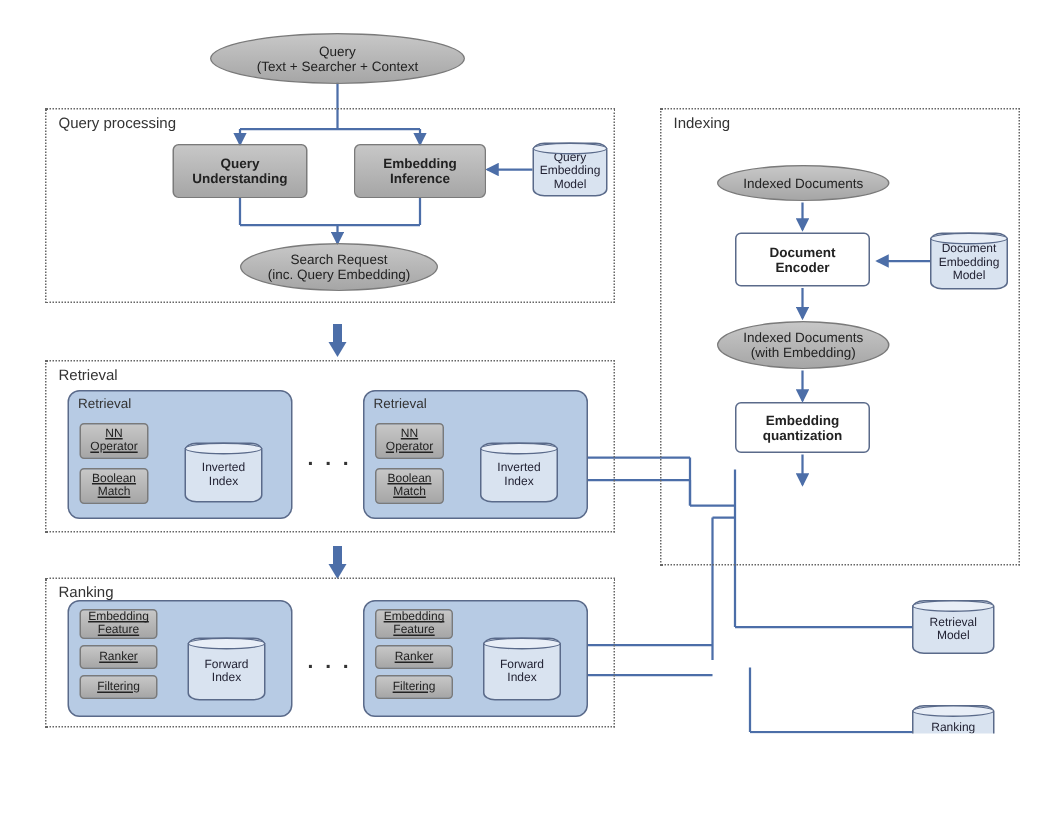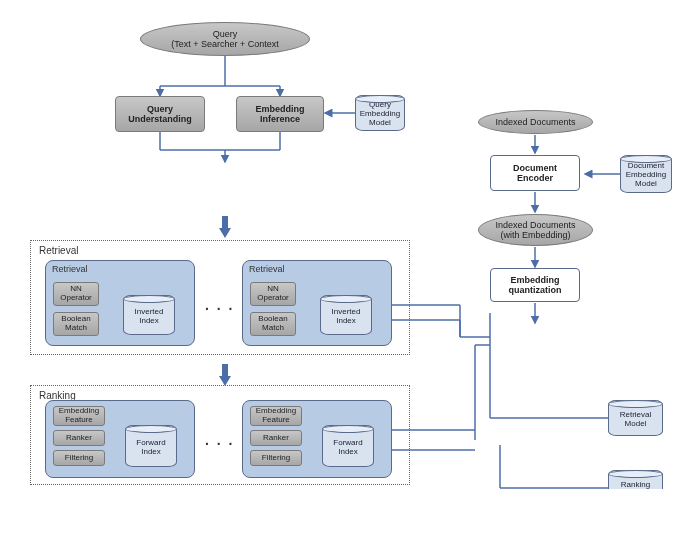--- a/index.html
+++ b/index.html
@@ -39,21 +39,21 @@
     border-radius:8px; box-sizing:border-box;
   }
   .panel-label {
     position:absolute; top:3px; left:6px; font-size:9px; color:#333;
   }
   .small-gray {
     position:absolute; box-sizing:border-box; border-radius:3px;
     background: linear-gradient(to bottom, #c7c7c7, #a6a6a6);
     border:1px solid #7a7a7a; font-size:8px; line-height:1.1;
     display:flex; align-items:center; justify-content:center; text-align:center;
-    padding:1px 0; color:#222;
+    padding:1px 0; color:#222;text-decoration:underline;
   }
   .dots {
     position:absolute; font-size:14px; font-weight:bold; color:#333;
     letter-spacing:2px;
   }
   .big-arrow {
     position:absolute; width:0; height:0;
     border-left:6px solid transparent; border-right:6px solid transparent;
     border-top:10px solid #4c6ea8;
   }
@@ -110,27 +110,32 @@
   <line x1="608" y1="418" x2="490" y2="418" stroke="#4c6ea8" stroke-width="1.5"></line>
   <line x1="490" y1="418" x2="490" y2="313" stroke="#4c6ea8" stroke-width="1.5"></line>
 
   <line x1="608" y1="488" x2="500" y2="488" stroke="#4c6ea8" stroke-width="1.5"></line>
   <line x1="500" y1="488" x2="500" y2="445" stroke="#4c6ea8" stroke-width="1.5"></line>
 </svg>
 
 <div class="node ellipse gray-fill" style="left:140px; top:22px; width:170px; height:34px; white-space:pre-line;">Query
 (Text + Searcher + Context</div>
 
+<div class="section" style="left:30px; top:72px; width:380px; height:130px;">
+  <div class="section-label">Query processing</div>
+</div>
 <div class="node rect gray-fill" style="left:115px; top:96px; width:90px; height:36px; font-weight:bold; white-space:pre-line;">Query
 Understanding</div>
 <div class="node rect gray-fill" style="left:236px; top:96px; width:88px; height:36px; font-weight:bold; white-space:pre-line;">Embedding
 Inference</div>
 <div class="cylinder" style="left:355px; top:95px; width:50px; height:36px; white-space:pre-line;">Query
 Embedding
 Model</div>
+<div class="node ellipse gray-fill" style="left:160px; top:162px; width:132px; height:32px; white-space:pre-line;">Search Request
+(inc. Query Embedding)</div>
 
 <div class="big-arrow" style="left:219px; top:228px;"></div>
 
 <div class="section" style="left:30px; top:240px; width:380px; height:115px;">
   <div class="section-label">Retrieval</div>
 </div>
 
 <div class="blue-panel" style="left:45px; top:260px; width:150px; height:86px;">
   <div class="panel-label">Retrieval</div>
 </div>
@@ -174,20 +179,23 @@
 Feature</div>
 <div class="small-gray" style="left:250px; top:430px; width:52px; height:16px;">Ranker</div>
 <div class="small-gray" style="left:250px; top:450px; width:52px; height:16px;">Filtering</div>
 <div class="cylinder" style="left:322px; top:425px; width:52px; height:42px; white-space:pre-line;">Forward
 Index</div>
 
 <div class="big-arrow" style="left:219px; top:506px;"></div>
 
 <div class="node ellipse gray-fill" style="left:170px; top:512px; width:110px; height:26px;">End Publish</div>
 
+<div class="section" style="left:440px; top:72px; width:240px; height:305px;">
+  <div class="section-label">Indexing</div>
+</div>
 <div class="node ellipse gray-fill" style="left:478px; top:110px; width:115px; height:24px;">Indexed Documents</div>
 <div class="node rect white-rect" style="left:490px; top:155px; width:90px; height:36px; white-space:pre-line;">Document
 Encoder</div>
 <div class="cylinder" style="left:620px; top:155px; width:52px; height:38px; white-space:pre-line;">Document
 Embedding
 Model</div>
 <div class="node ellipse gray-fill" style="left:478px; top:214px; width:115px; height:32px; white-space:pre-line;">Indexed Documents
 (with Embedding)</div>
 <div class="node rect white-rect" style="left:490px; top:268px; width:90px; height:34px; white-space:pre-line;">Embedding
 quantization</div>

